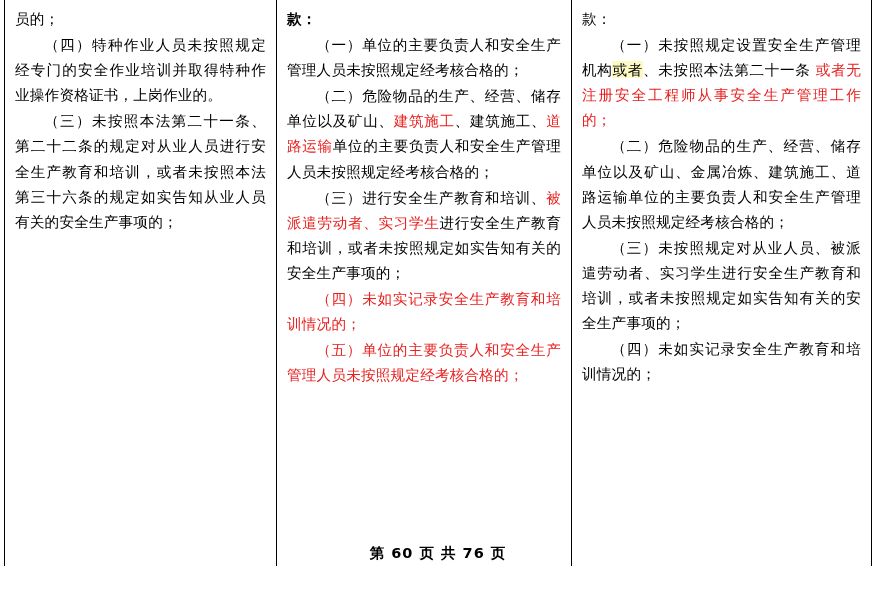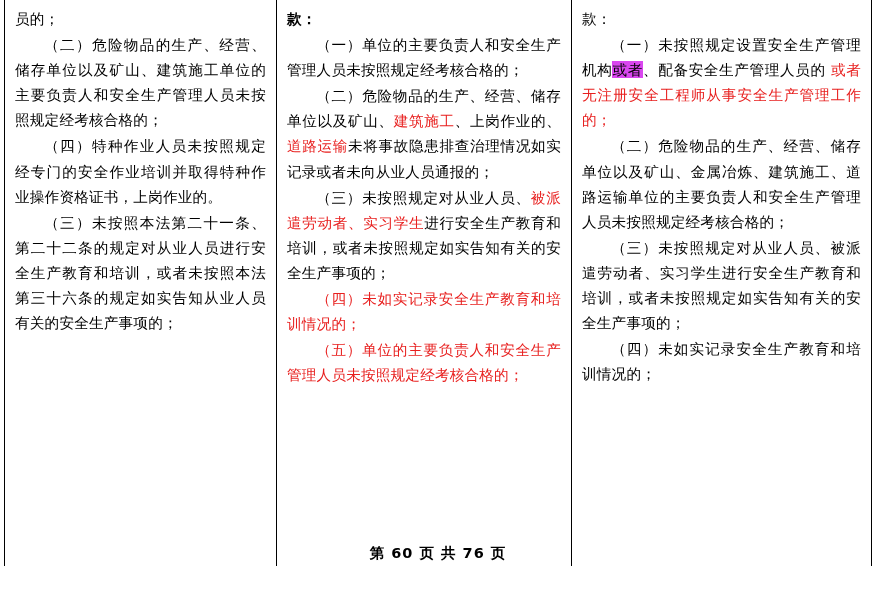--- a/index.html
+++ b/index.html
@@ -49,55 +49,54 @@
     text-justify: inter-ideograph;
     word-break: break-all;
   }
   .indent {
     text-indent: 2em;
   }
   .red {
     color: #e8201f;
   }
   .hl {
-    background: #d946ef;
+    background: #fef9c3;
   }
   .footer {
     position: absolute;
     left: 0;
     top: 544px;
     width: 876px;
     text-align: center;
     font-size: 14.5px;
     font-weight: bold;
     letter-spacing: 1px;
   }
   .sp { display: inline; }
 </style>
 </head>
 <body>
 
 <div class="page">
   <div class="table">
     <div class="col col-1">
         <div class="para"><span class="sp">员的；</span></div>
-        <div class="para indent"><span class="sp">（二）危险物品的生产、经营、储存单位以及矿山、建筑施工单位的主要负责人和安全生产管理人员未按照规定经考核合格的；</span></div>
         <div class="para indent"><span class="sp">（四）特种作业人员未按照规定经专门的安全作业培训并取得特种作业操作资格证书，上岗作业的。</span></div>
         <div class="para indent"><span class="sp">（三）未按照本法第二十一条、第二十二条的规定对从业人员进行安全生产教育和培训，或者未按照本法第三十六条的规定如实告知从业人员有关的安全生产事项的；</span></div>
       </div>
     <div class="col col-2">
         <div class="para"><span class="sp" style="font-weight: bold;">款：</span></div>
         <div class="para indent"><span class="sp">（一）单位的主要负责人和安全生产管理人员未按照规定经考核合格的；</span></div>
-        <div class="para indent"><span class="sp">（二）危险物品的生产、经营、储存单位以及矿山、</span><span class="sp red">建筑施工</span><span class="sp">、上岗作业的、</span><span class="sp red">道路运输</span><span class="sp">未将事故隐患排查治理情况如实记录或者未向从业人员通报的；</span></div>
-        <div class="para indent"><span class="sp">（三）未按照规定对从业人员、</span><span class="sp red">被派遣劳动者、实习学生</span><span class="sp">进行安全生产教育和培训，或者未按照规定如实告知有关的安全生产事项的；</span></div>
+        <div class="para indent"><span class="sp">（二）危险物品的生产、经营、储存单位以及矿山、</span><span class="sp red">建筑施工</span><span class="sp">、建筑施工、</span><span class="sp red">道路运输</span><span class="sp">单位的主要负责人和安全生产管理人员未按照规定经考核合格的；</span></div>
+        <div class="para indent"><span class="sp">（三）进行安全生产教育和培训、</span><span class="sp red">被派遣劳动者、实习学生</span><span class="sp">进行安全生产教育和培训，或者未按照规定如实告知有关的安全生产事项的；</span></div>
         <div class="para indent"><span class="sp red">（四）未如实记录安全生产教育和培训情况的；</span></div>
         <div class="para indent"><span class="sp red">（五）单位的主要负责人和安全生产管理人员未按照规定经考核合格的；</span></div>
       </div>
     <div class="col col-3">
         <div class="para"><span class="sp">款：</span></div>
-        <div class="para indent"><span class="sp">（一）未按照规定设置安全生产管理机构</span><span class="sp hl">或者</span><span class="sp">、配备安全生产管理人员的 </span><span class="sp red">或者无注册安全工程师从事安全生产管理工作的；</span></div>
+        <div class="para indent"><span class="sp">（一）未按照规定设置安全生产管理机构</span><span class="sp hl">或者</span><span class="sp">、未按照本法第二十一条 </span><span class="sp red">或者无注册安全工程师从事安全生产管理工作的；</span></div>
         <div class="para indent"><span class="sp">（二）危险物品的生产、经营、储存单位以及矿山、金属冶炼、建筑施工、道路运输单位的主要负责人和安全生产管理人员未按照规定经考核合格的；</span></div>
         <div class="para indent"><span class="sp">（三）未按照规定对从业人员、被派遣劳动者、实习学生进行安全生产教育和培训，或者未按照规定如实告知有关的安全生产事项的；</span></div>
         <div class="para indent"><span class="sp">（四）未如实记录安全生产教育和培训情况的；</span></div>
       </div>
   </div>
   <div class="footer">第 60 页 共 76 页</div>
 </div>
 
 </body></html>

